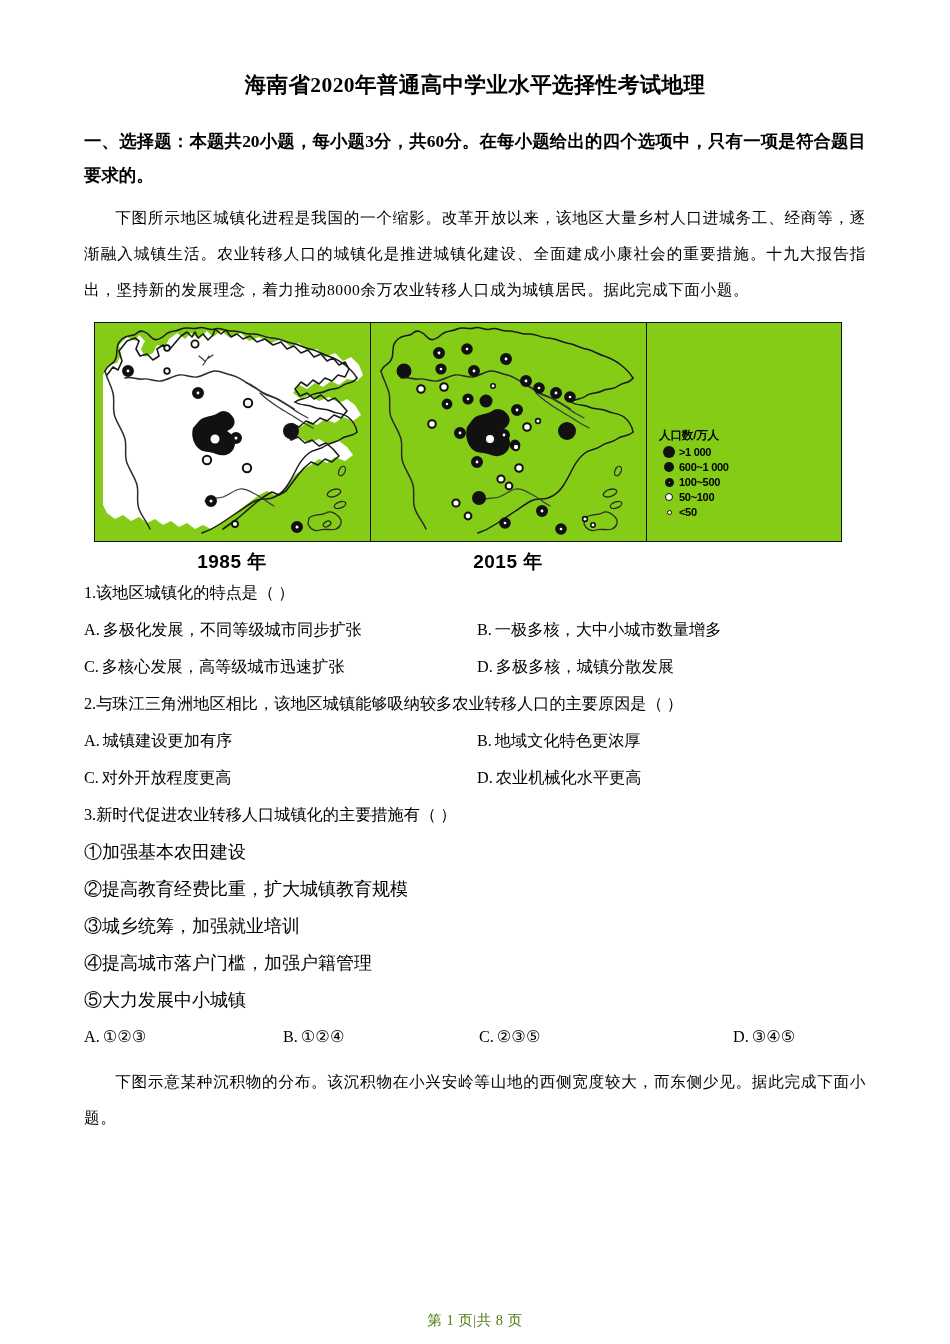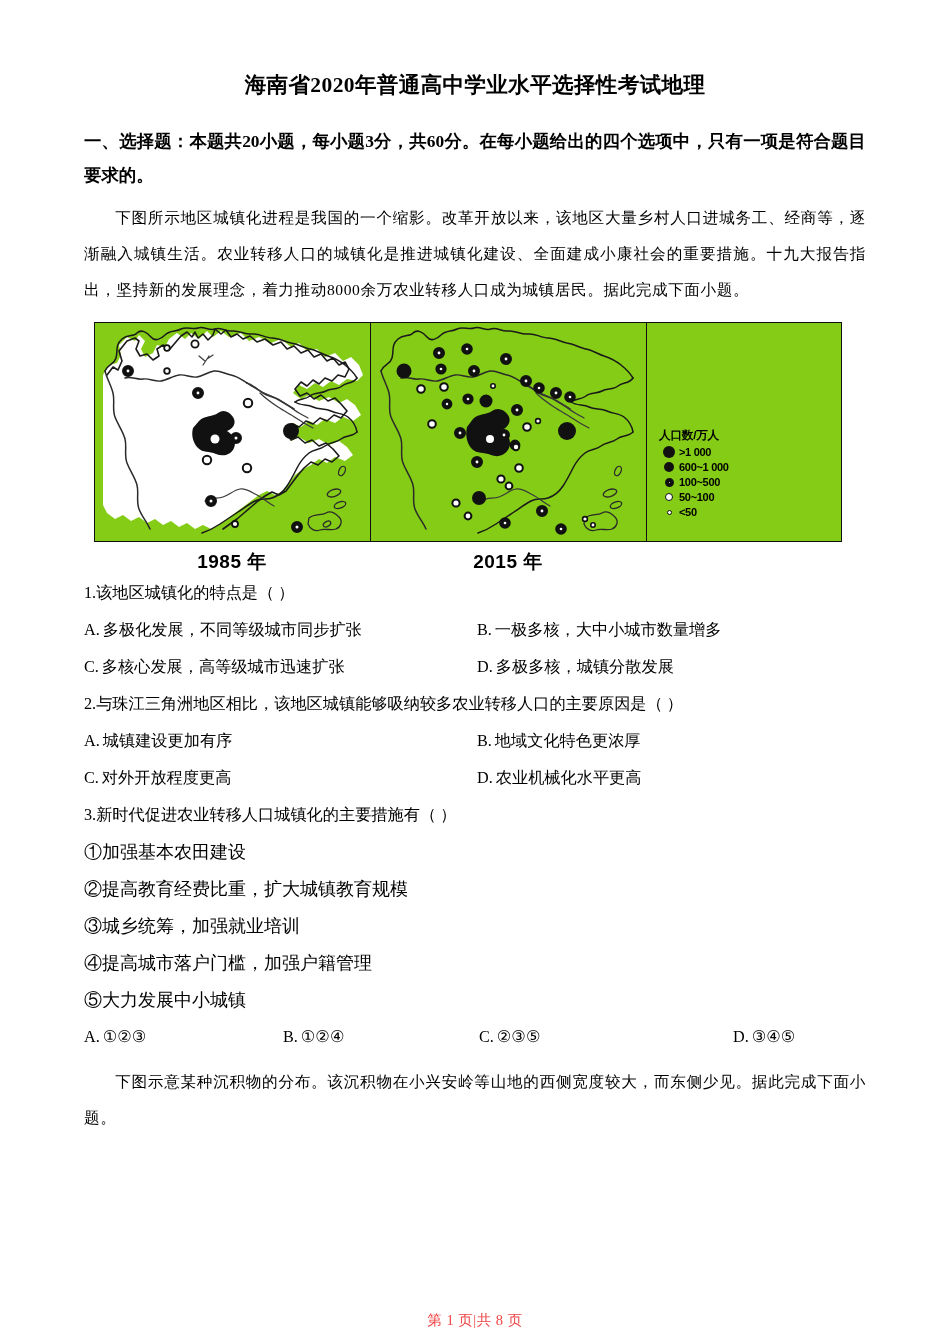--- a/index.html
+++ b/index.html
@@ -195,21 +195,21 @@
   }
 
   
   .footer {
     position: absolute;
     left: 0;
     right: 0;
     bottom: 14px;
     text-align: center;
     font-size: 14.5px;
-    color: #ef4444;
+    color: #4d7c0f;
     letter-spacing: 0.5px;
   }
 </style>
 </head>
 <body>
 
 <div class="page">
   <div class="content">
 
     <div class="doc-title">海南省2020年普通高中学业水平选择性考试地理</div>

